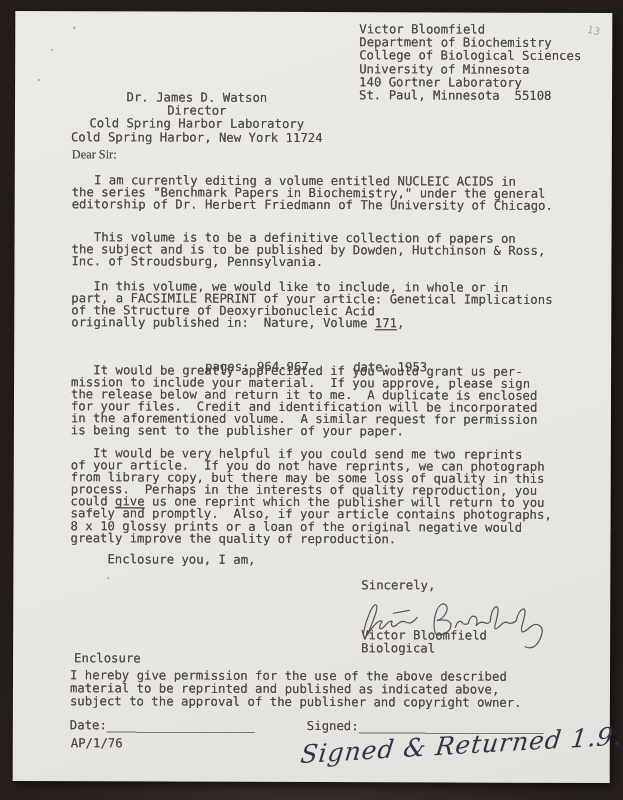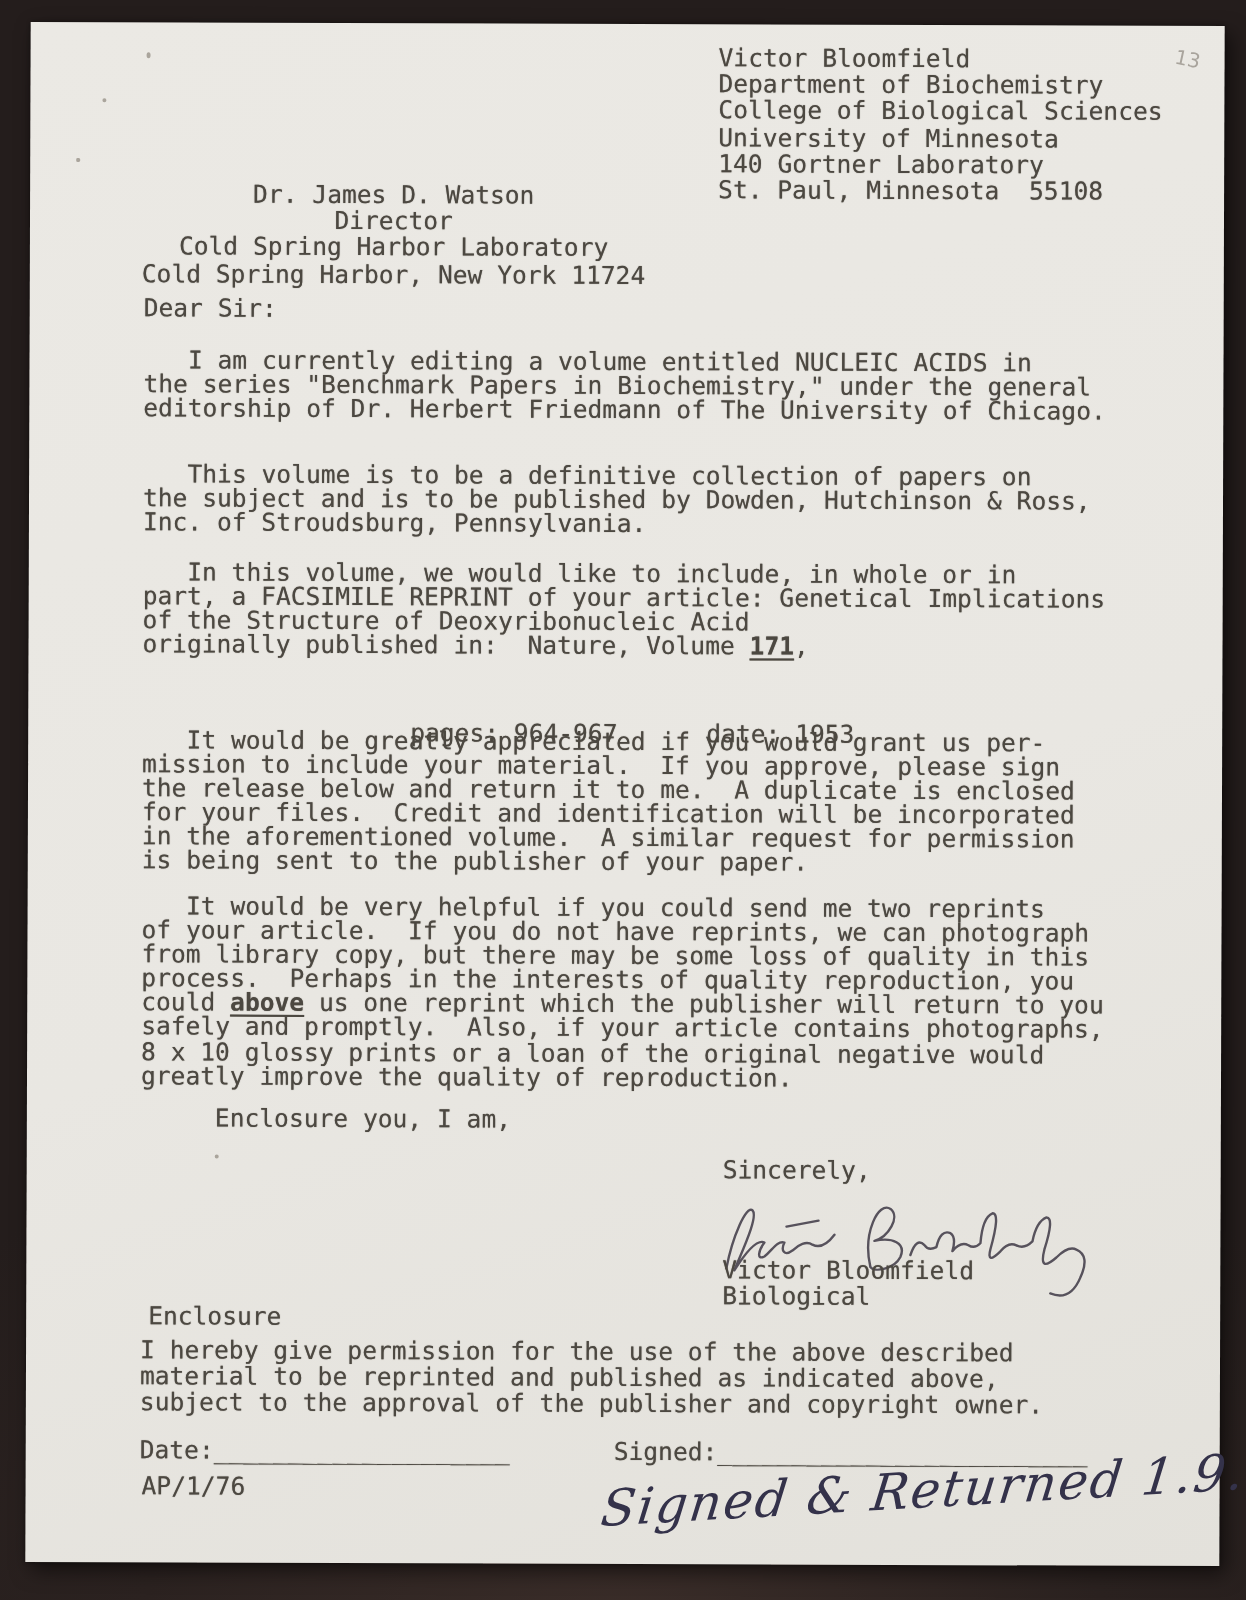--- a/index.html
+++ b/index.html
@@ -21,21 +21,21 @@
   .block { position: absolute; }
   .typed {
     white-space: pre;
     font-family: "DejaVu Sans Mono", "Liberation Mono", monospace;
     font-size: 12.3px; line-height: 12.1px;
     color: #4c4841; letter-spacing: 0;
     text-shadow: 0 0 0.5px rgba(72,66,58,0.65);
   }
   .lh13 { line-height: 13.2px; }
   .lh128 { line-height: 12.9px; }
-  .u-typed { text-decoration: underline; text-underline-offset: 2px; text-decoration-thickness: 1px; font-weight: bold; }
+  .u-typed { text-decoration: underline; text-underline-offset: 2px; text-decoration-thickness: 1px; }
   .pencil {
     font-family: "DejaVu Sans", "Liberation Sans", sans-serif;
     font-size: 10px; color: rgba(115,108,98,0.55); transform: rotate(12deg);
   }
   .sig-svg path { fill: none; stroke: #57525c; stroke-width: 1.2; stroke-linecap: round; stroke-linejoin: round; }
   .handnote {
     font-family: "DejaVu Serif", "Liberation Serif", serif;
     font-style: italic; font-size: 25px; letter-spacing: 1px;
     color: #34324a;
     transform: rotate(-3.5deg) skewX(-10deg);
@@ -62,21 +62,21 @@
 College of Biological Sciences
 University of Minnesota
 140 Gortner Laboratory
 St. Paul, Minnesota  55108</div>
 
     <div class="block typed lh13" style="left:56px; top:80px;text-align:center;">Dr. James D. Watson
 Director
 Cold Spring Harbor Laboratory
 Cold Spring Harbor, New York 11724</div>
 
-    <div class="block typed" style="left:57px; top:137px;">Dear Sir:</div>
+    <div class="block typed" style="left:57px; top:137px;font-family:Liberation Serif, serif;">Dear Sir:</div>
 
     <div class="block typed" style="left:57px; top:163px;">   I am currently editing a volume entitled NUCLEIC ACIDS in
 the series "Benchmark Papers in Biochemistry," under the general
 editorship of Dr. Herbert Friedmann of The University of Chicago.</div>
 
     <div class="block typed" style="left:57px; top:220px;">   This volume is to be a definitive collection of papers on
 the subject and is to be published by Dowden, Hutchinson &amp; Ross,
 Inc. of Stroudsburg, Pennsylvania.</div>
 
     <div class="block typed" style="left:57px; top:269px;"><span>   In this volume, we would like to include, in whole or in
@@ -90,21 +90,21 @@
 mission to include your material.  If you approve, please sign
 the release below and return it to me.  A duplicate is enclosed
 for your files.  Credit and identification will be incorporated
 in the aforementioned volume.  A similar request for permission
 is being sent to the publisher of your paper.</div>
 
     <div class="block typed" style="left:57px; top:436px;"><span>   It would be very helpful if you could send me two reprints
 of your article.  If you do not have reprints, we can photograph
 from library copy, but there may be some loss of quality in this
 process.  Perhaps in the interests of quality reproduction, you
-could </span><span class="u-typed">above</span><span> us one reprint which the publisher will return to you
+could </span><span class="u-typed">give</span><span> us one reprint which the publisher will return to you
 safely and promptly.  Also, if your article contains photographs,
 8 x 10 glossy prints or a loan of the original negative would
 greatly improve the quality of reproduction.</span></div>
 
     <div class="block typed" style="left:57px; top:542px;">     Enclosure you, I am,</div>
 
     <div class="block typed" style="left:348px; top:567px;text-align:right;">Sincerely,</div>
 
     <svg class="block sig-svg" style="left:336px; top:580px;" width="214" height="58" viewBox="0 0 214 58">
       <path d="M14 42 C17 26 24 10 27 13 C30 16 22 33 18 43 C23 35 29 27 33 29 C30 33 29 38 33 36 C37 33 39 28 43 29 C41 33 43 36 47 33 C50 30 54 28 57 30 C61 32 65 29 68 25 M44 21 L60 18"></path>

